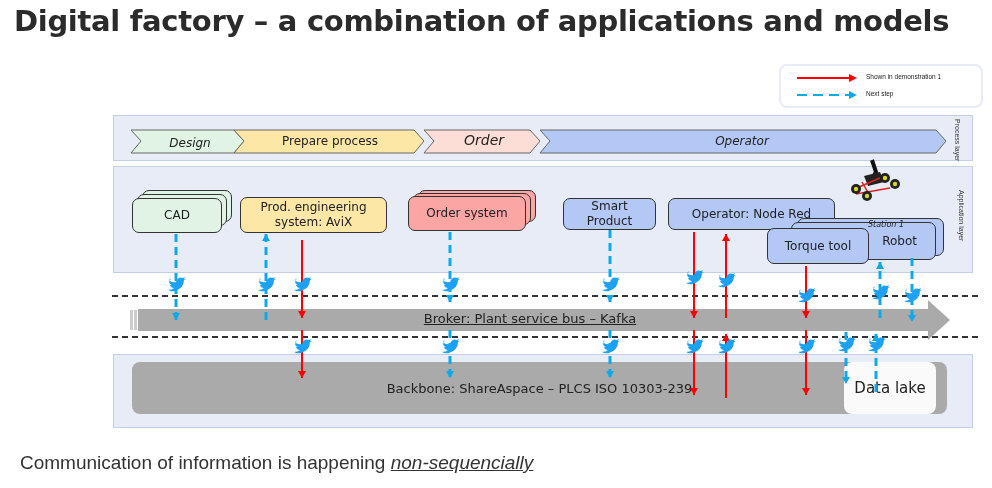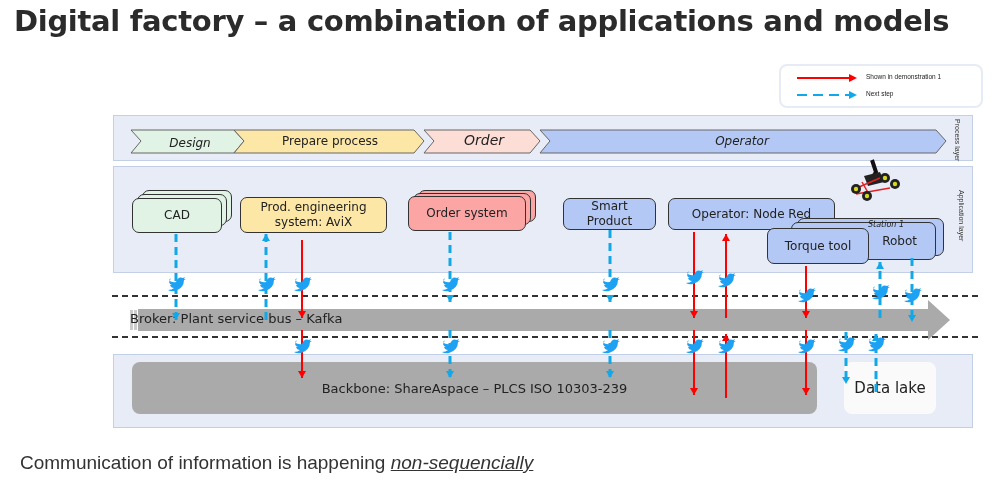--- a/index.html
+++ b/index.html
@@ -10,23 +10,23 @@
   .legend { position: absolute; left: 779px; top: 64px; width: 200px; height: 40px; border: 2px solid #e6ebf5; border-radius: 8px; background: #fff; }
   .legend .lbl { position: absolute; left: 85px; font-family: "Liberation Sans", sans-serif; font-size: 6.5px; color: #222; white-space: nowrap; }
   .layer { position: absolute; background: #e8ecf6; border: 1px solid #c3cfe6; }
   .layer-label { position: absolute; font-family: "Liberation Sans", sans-serif; font-size: 7px; color: #333; writing-mode: vertical-rl; white-space: nowrap; }
   .box { position: absolute; border: 1px solid #333; border-radius: 7px; display: flex; align-items: center; justify-content: center; text-align: center; font-family: "DejaVu Sans", sans-serif; font-size: 12px; color: #222; line-height: 1.25; box-sizing: border-box; }
   .bg-green { background: #e0f3e4; }
   .bg-yellow { background: #fde7a6; }
   .bg-pink { background: #fca5a5; }
   .bg-blue { background: #b4c8f5; }
   .dash { position: absolute; left: 112px; width: 866px; height: 0; border-top: 2px dashed #333; }
-  .backbone { position: absolute; left: 132px; top: 362px; width: 685px; height: 52px; background: #aaaaaa; border-radius: 8px; display: flex; align-items: center; justify-content: center; font-size: 13px; color: #222; }
+  .backbone { position: absolute; left: 132px; top: 362px; width: 815px; height: 52px; background: #aaaaaa; border-radius: 8px; display: flex; align-items: center; justify-content: center; font-size: 13px; color: #222; }
   .datalake { position: absolute; left: 844px; top: 362px; width: 92px; height: 52px; background: #fafafa; border-radius: 8px; display: flex; align-items: center; justify-content: center; font-size: 15px; color: #222; }
-  .broker-text { position: absolute; left: 130px; top: 311px; width: 800px; text-align: left; font-size: 13px; color: #222; }
+  .broker-text { position: absolute; left: 130px; top: 311px; width: 800px; text-align: center; font-size: 13px; color: #222; text-decoration: underline; }
   .station { position: absolute; left: 868px; top: 204px; font-size: 8px; font-style: italic; color: #222; margin-top: 16px; }
   svg { position: absolute; left: 0; top: 0; }
 </style>
 </head>
 <body>
 
 <div class="title">Digital factory – a combination of applications and models</div>
 
 <div class="legend">
   <svg width="200" height="40">

